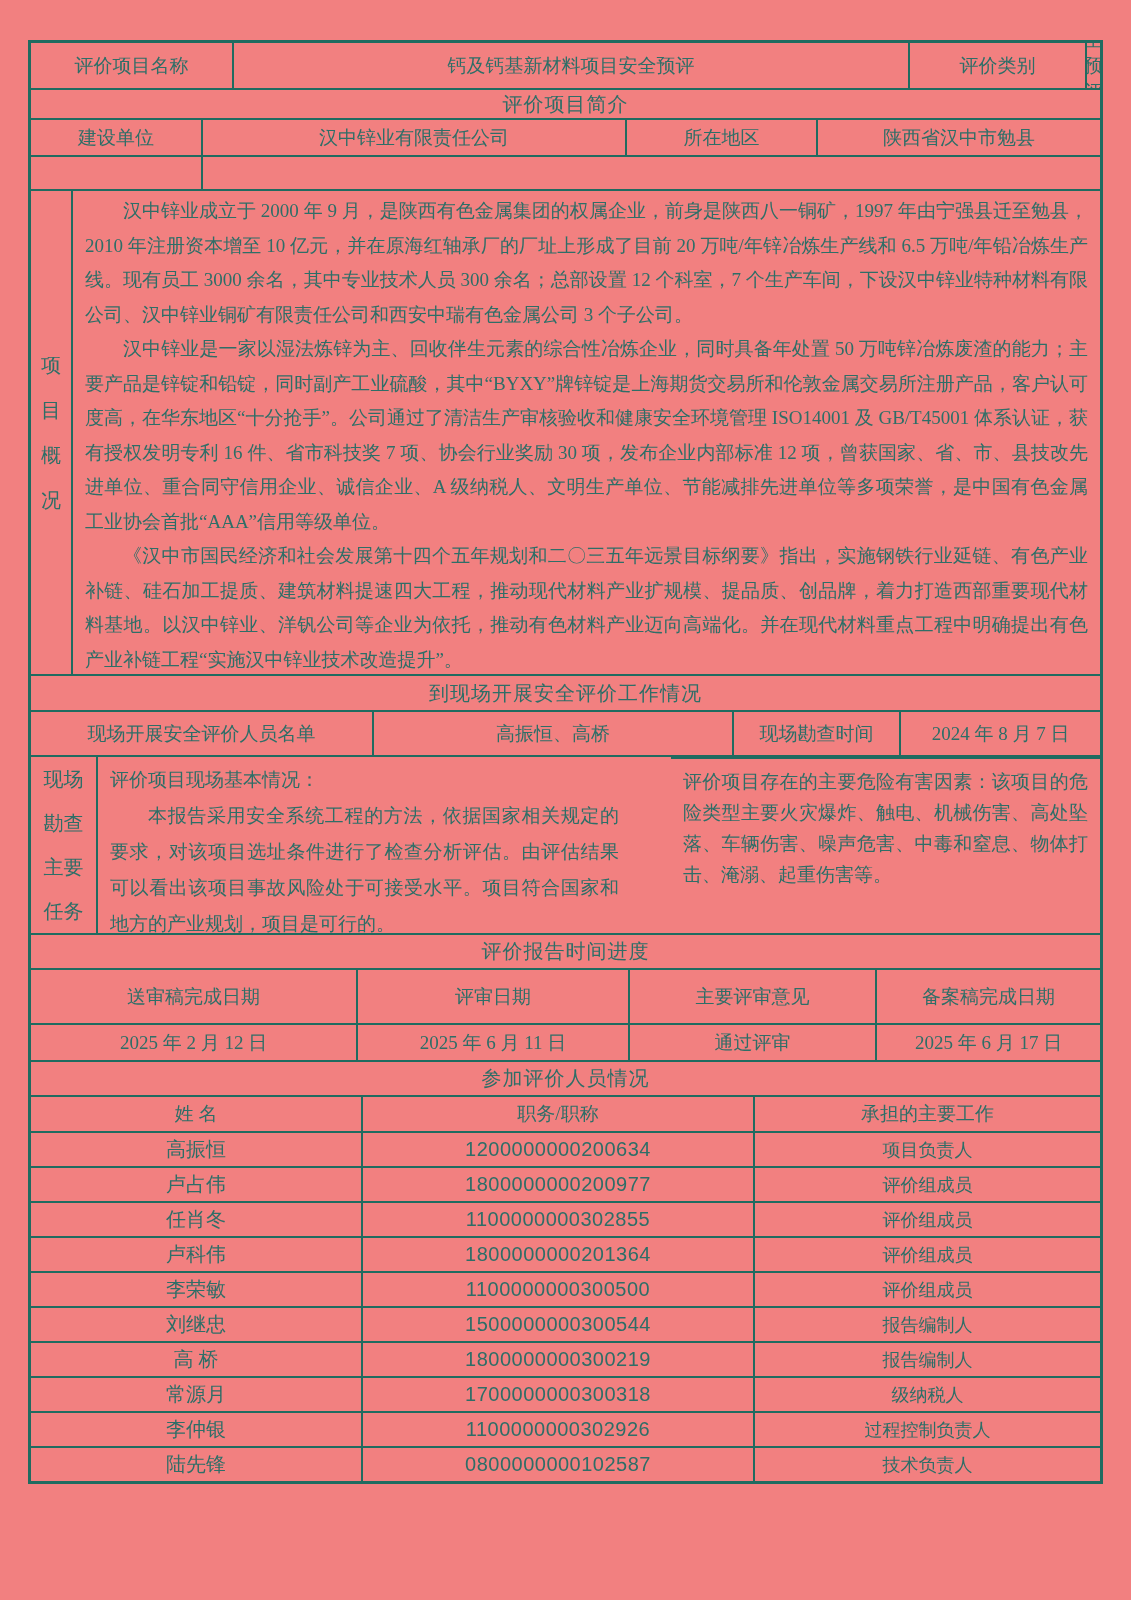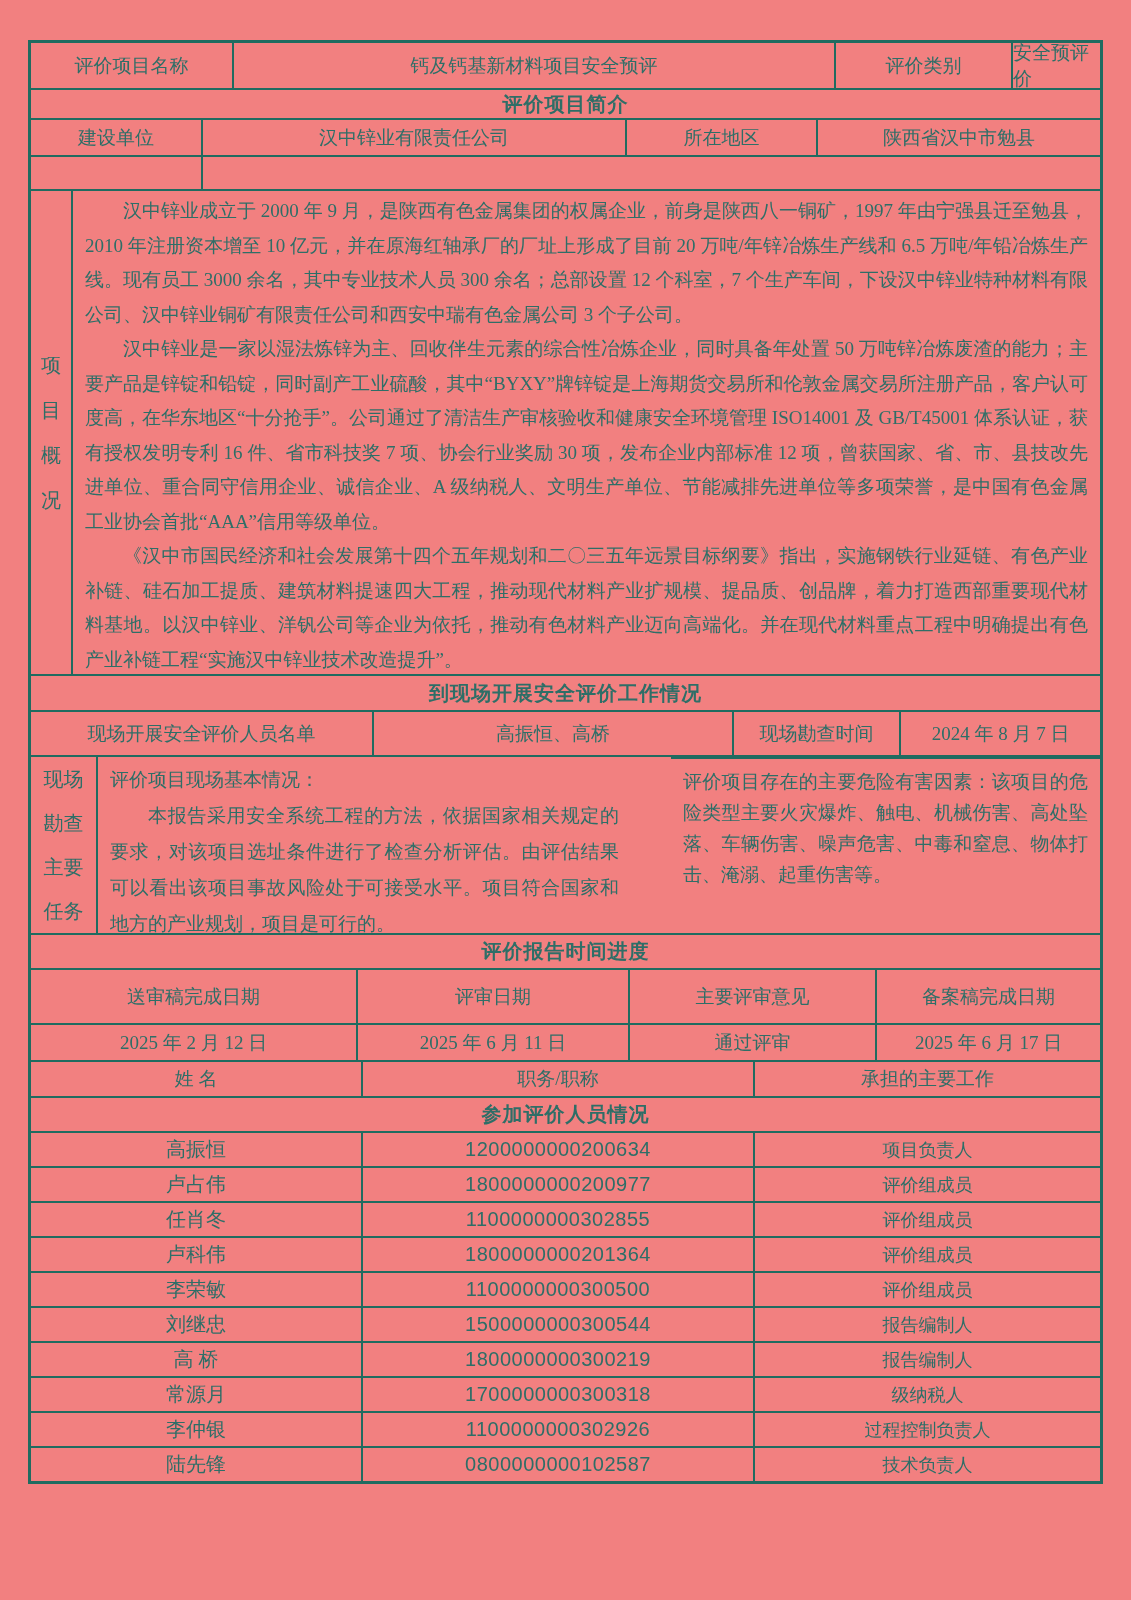--- a/index.html
+++ b/index.html
@@ -15,29 +15,29 @@
   }
   .row{display:flex;box-sizing:border-box;border-top:2px solid var(--line);}
   .row.first{border-top:none;}
   .cell{
     box-sizing:border-box;border-left:2px solid var(--line);
     display:flex;align-items:center;justify-content:center;
     font-size:19px;overflow:hidden;
   }
   .cell.nb{border-left:none;}
   .sec-head{
-    justify-content:center;font-weight:bold;font-size:20px;letter-spacing:1px;text-align:center;
+    justify-content:center;font-weight:normal;font-size:20px;letter-spacing:1px;text-align:center;
   }
   
   .r-a{height:45px;} .r-b{height:30px;} .r-c{height:37px;} .r-d{height:34px;}
   .r-e{height:485px;} .r-f{height:36px;} .r-g{height:45px;}
   .r-i{height:35px;} .r-j{height:55px;} .r-k{height:37px;}
   .r-l{height:35px;} .r-m{height:36px;} .r-p{height:35px;}
   
-  .w-a1{width:201px;} .w-a2{width:602px;} .w-a3{width:177px;} .w-a4{flex:1;}
+  .w-a1{width:201px;} .w-a2{width:676px;} .w-a3{width:177px;} .w-a4{flex:1;}
   .w-c1{width:170px;} .w-c2{width:424px;} .w-c3{width:191px;} .w-c4{flex:1;}
   .w-d1{width:170px;} .w-d2{flex:1;}
   .w-e1{width:40px;} .w-e2{flex:1;}
   .w-g1{width:341px;} .w-g2{width:360px;} .w-g3{width:167px;} .w-g4{flex:1;}
   .w-h1{width:65px;} .w-h2{flex:1;}
   .w-j1{width:325px;} .w-j2{width:272px;} .w-j3{width:247px;} .w-j4{flex:1;}
   .w-m1{width:330px;} .w-m2{width:392px;} .w-m3{flex:1;}
   
   .vlabel{flex-direction:column;font-size:20px;}
   .vlabel span{display:block;text-align:center;}
@@ -142,30 +142,30 @@
     <div class="cell w-j4">备案稿完成日期</div>
   </div>
 
   <div class="row r-k">
     <div class="cell nb w-j1">2025 年 2 月 12 日</div>
     <div class="cell w-j2">2025 年 6 月 11 日</div>
     <div class="cell w-j3">通过评审</div>
     <div class="cell w-j4">2025 年 6 月 17 日</div>
   </div>
 
+  <div class="row r-l">
+    <div class="cell nb sec-head" style="flex:1">参加评价人员情况</div>
+  </div>
+
   <div class="row r-m">
     <div class="cell nb w-m1">姓  名</div>
     <div class="cell w-m2">职务/职称</div>
     <div class="cell w-m3">承担的主要工作</div>
   </div>
 
-  <div class="row r-l">
-    <div class="cell nb sec-head" style="flex:1">参加评价人员情况</div>
-  </div>
-
   <div class="row r-p">
     <div class="cell nb w-m1 pname">高振恒</div>
     <div class="cell w-m2 num">1200000000200634</div>
     <div class="cell w-m3 prole">项目负责人</div>
   </div>
   <div class="row r-p">
     <div class="cell nb w-m1 pname">卢占伟</div>
     <div class="cell w-m2 num">1800000000200977</div>
     <div class="cell w-m3 prole">评价组成员</div>
   </div>

